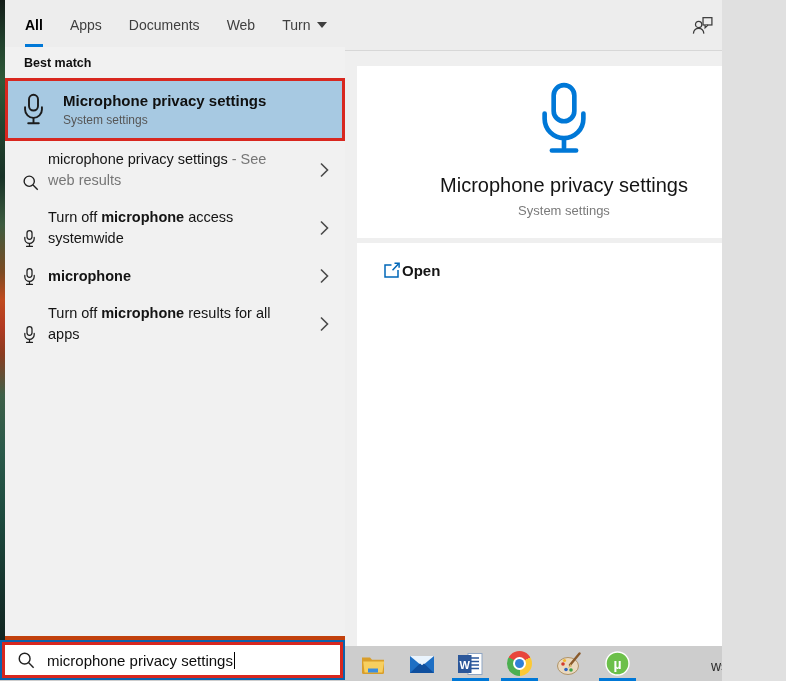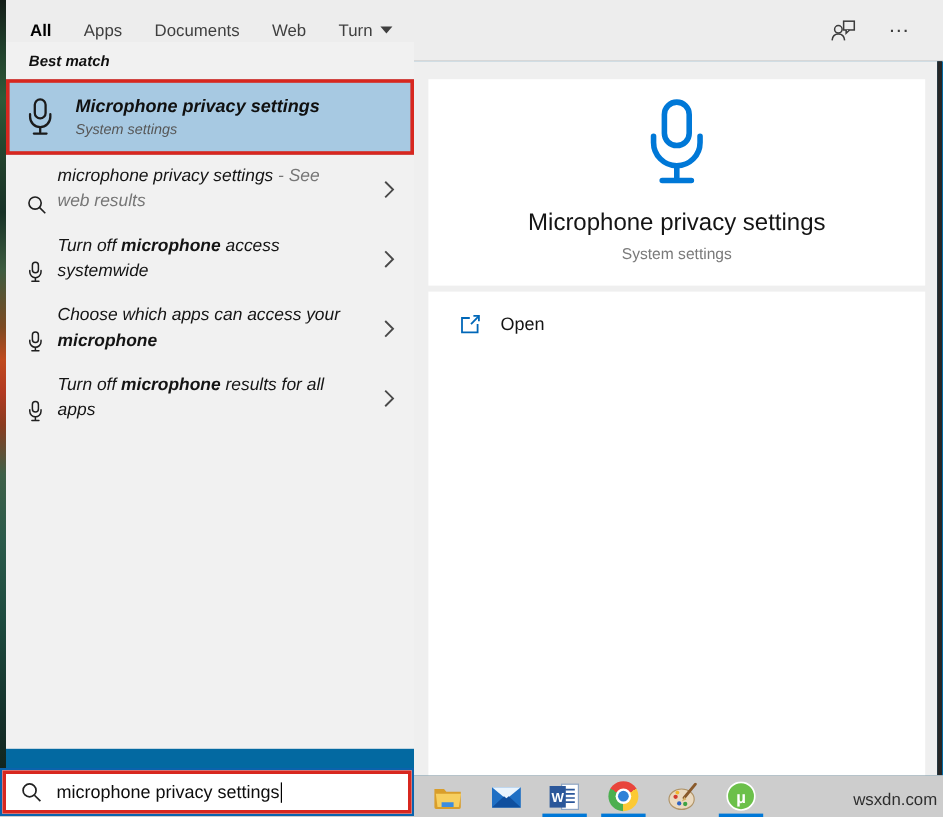--- a/index.html
+++ b/index.html
@@ -1,37 +1,37 @@
 <!DOCTYPE html>
 <html><head>
 <meta charset="utf-8">
 <style>
   * { margin:0; padding:0; box-sizing:border-box; }
   html,body { width:786px; height:681px; }
   body { font-family:"Liberation Sans", sans-serif; overflow:hidden; background:#e0e0e0; }
-  .screen { position:relative; width:786px; height:681px; background:#0369a1; overflow:hidden; }
+  .screen { position:relative; width:722px; height:681px; background:#c2410c; overflow:hidden; }
 
   
   .wallpaper { position:absolute; left:0; top:0; width:5px; height:681px;
     background:linear-gradient(#141d18 0%,#20402c 6%,#2f5a38 12%,#24452e 18%,#183227 26%,#3d5c40 33%,#7c4a22 40%,#c04a1e 44%,#b23a22 48%,#8a3c20 52%,#3e6048 58%,#2b5a4a 66%,#1d4a3e 76%,#15302a 88%,#0e1c16 100%); }
 
   
   .header { position:absolute; left:5px; top:0; width:781px; height:51px; background:#ededed;
     border-bottom:1px solid #d7d7d7; display:flex; align-items:stretch; padding-left:20px; }
   .tabs { display:flex; gap:27px; align-items:stretch; }
   .tab { position:relative; display:flex; align-items:center; font-size:14px; color:#3f3f3f; cursor:default; }
   .tab .caret-down { width:0; height:0; border-left:5px solid transparent; border-right:5px solid transparent;
     border-top:6px solid #3f3f3f; margin-left:7px; }
   .tab.active { font-weight:bold; color:#000; }
   .tab.active::after { content:""; position:absolute; left:0; right:0; bottom:3px; height:3px; background:#0078d7; }
   .header-icons { margin-left:auto; display:flex; align-items:center; gap:26px; padding-right:24px; }
   .ellipsis { font-size:18px; letter-spacing:4px; color:#3c3c3c; line-height:10px; padding-bottom:8px; }
 
   
-  .left-panel { position:absolute; left:5px; top:35px; width:340px; height:589px; background:#f1f1f1;font-style:italic; }
+  .left-panel { position:absolute; left:5px; top:47px; width:340px; height:589px; background:#f1f1f1; }
   .sec-label { margin:9px 0 0 19px; font-size:12.5px; font-weight:700; color:#101010; }
   .best-match { margin-top:8px; width:340px; height:63px; border:3px solid #d8271f; background:#a7c9e2;
     display:flex; align-items:center; }
   .bm-icon { margin-left:12px; color:#1b1b1b; display:flex; }
   .bm-text { margin-left:16px; }
   .bm-title { font-size:15px; font-weight:700; color:#101010; }
   .bm-sub { font-size:12px; color:#565656; margin-top:4px; }
   .row { position:relative; display:flex; align-items:flex-end; padding:8px 34px 8px 17px; }
   .row .ricon { width:17px; margin-top:2px; color:#1f1f1f; display:flex; flex-shrink:0; }
   .row .rtext { margin-left:9px; font-size:14.5px; color:#141414; line-height:21px; }
@@ -39,21 +39,21 @@
   .g { color:#767676; } .b { font-weight:700; }
 
   
   .preview { position:absolute; left:345px; top:51px; width:436px; height:595px; background:#efefef; }
   .card-top { position:absolute; left:12px; top:15px; width:414px; height:172px; background:#fff;
     display:flex; flex-direction:column; align-items:center; }
   .big-mic { margin-top:15px; }
   .pv-title { margin-top:11px; font-size:20px; color:#141414; }
   .pv-sub { margin-top:6px; font-size:13px; color:#7a7a7a; }
   .card-bottom { position:absolute; left:12px; top:192px; width:414px; height:403px; background:#fff; }
-  .open-row { display:flex; align-items:center; gap:15px; padding:19px 0 0 26px; font-size:15px; color:#141414; }
+  .open-row { display:flex; align-items:center; padding:19px 0 0 26px; font-size:15px; color:#141414;font-weight:bold; }
   .right-border { position:absolute; left:781px; top:51px; width:4px; height:595px; background:#262626; }
 
   
   .taskbar { position:absolute; left:0; top:646px; width:786px; height:35px; background:#cdcdcd; }
   .task-icons { position:absolute; left:348px; top:0; height:35px; display:flex; }
   .slot { width:49px; height:35px; position:relative; display:flex; align-items:center; justify-content:center; }
   .active-line { position:absolute; bottom:0; left:6px; right:6px; height:3px; background:#0078d7; }
   .chrome-ball { width:25px; height:25px; border-radius:50%; position:relative;
     background:conic-gradient(from -60deg,#e8453c 0 120deg,#fcc934 0 240deg,#4caf50 0 360deg); }
   .chrome-ball::before { content:""; position:absolute; inset:6px; background:#fff; border-radius:50%; }
@@ -161,21 +161,20 @@
         </div>
         <div class="row">
           <span class="ricon">
             <svg width="15" height="20" viewBox="0 0 24 30" fill="none" stroke="currentColor" stroke-width="2" stroke-linecap="round">
               <rect x="8" y="1.5" width="8" height="14" rx="4"></rect>
               <path d="M4.5 12.5 v2 a7.5 7.5 0 0 0 15 0 v-2"></path>
               <path d="M12 22.3 v3.4 M7.3 26.8 h9.4"></path>
             </svg>
           </span>
           <span class="rtext">
-            <div><span class="">Choose which apps can access your</span></div>
             <div><span class="b">microphone</span></div>
           </span>
           <span class="chev">
             <svg width="9" height="15" viewBox="0 0 9 15" fill="none" stroke="currentColor" stroke-width="1.6">
               <path d="M1 1 l6.5 6.5 L1 14"></path>
             </svg>
           </span>
         </div>
         <div class="row">
           <span class="ricon">

